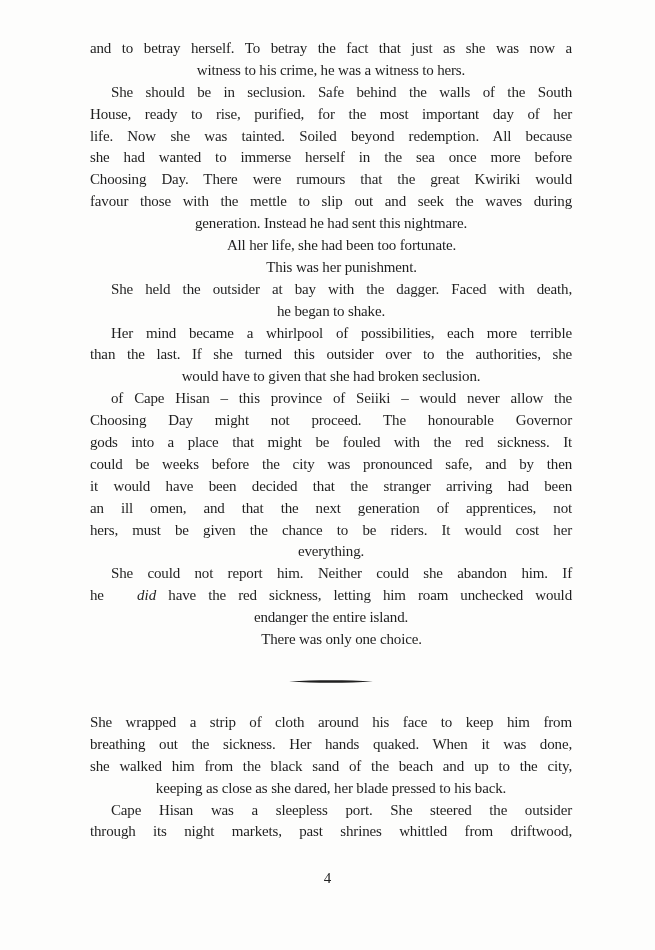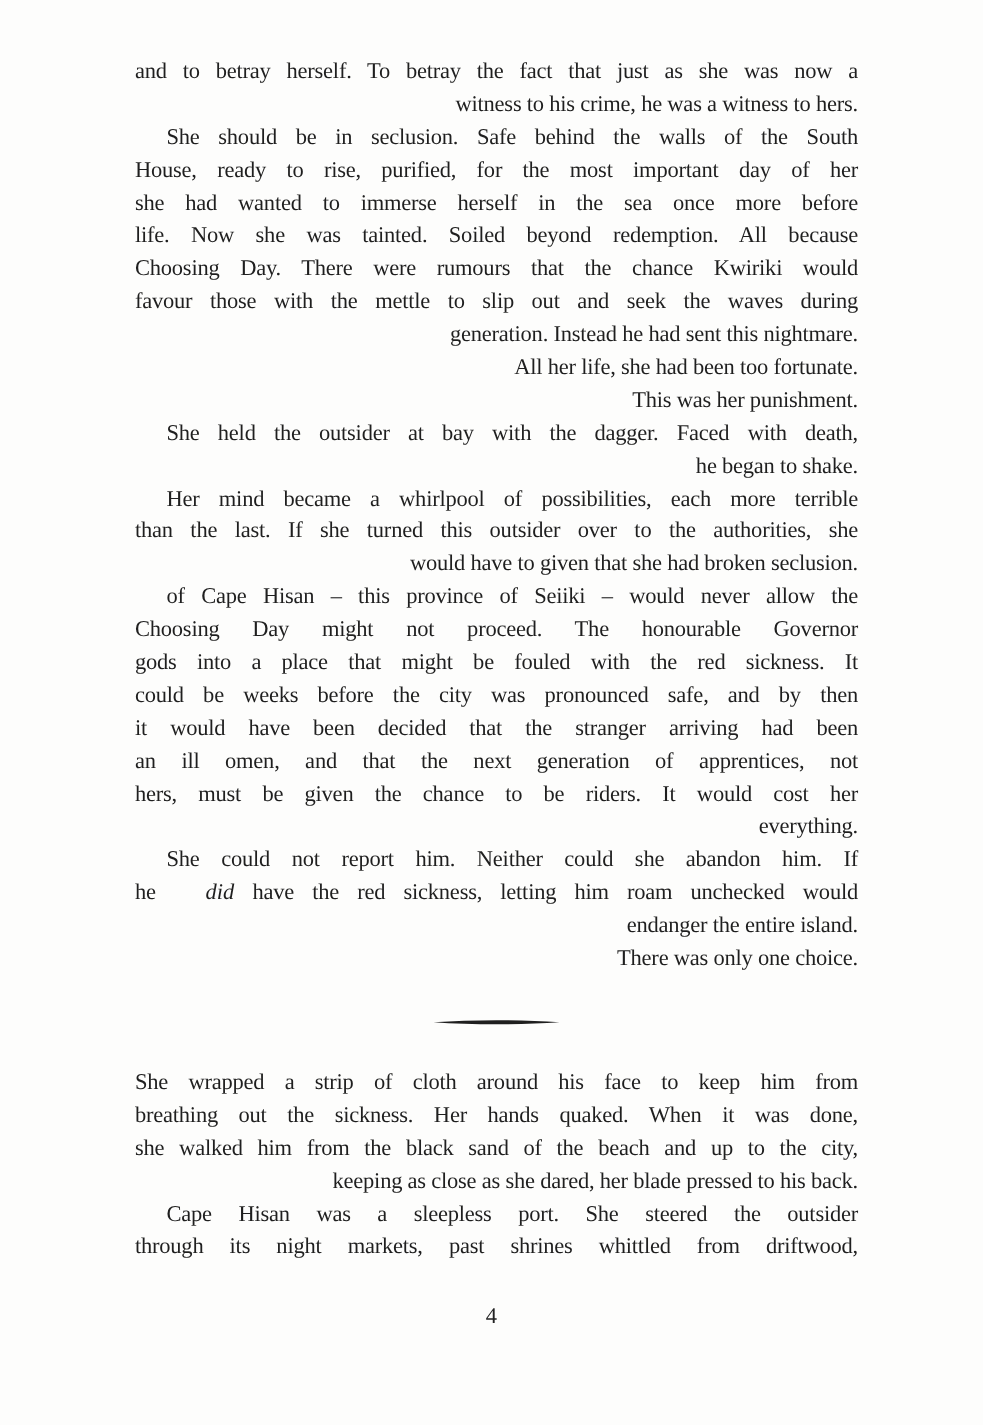--- a/index.html
+++ b/index.html
@@ -26,21 +26,21 @@
     width: 482px;
   }
   .para {
     margin: 0;
   }
   .line {
     font-size: 15px;
     line-height: 21.9px;
     height: 21.9px;
     letter-spacing: -0.15px;
-    text-align: right;
+    text-align: center;
     white-space: normal;
   }
   .line.just {
     text-align: justify;
     text-align-last: justify;
   }
   .para.indent .line:first-child {
     text-indent: 21px;
   }
   .line em {
@@ -69,23 +69,23 @@
 
 <div class="page">
   <div class="text-block" id="text-block">
       <div class="para">
         <div class="line just">and to betray herself. To betray the fact that just as she was now a</div>
         <div class="line">witness to his crime, he was a witness to hers.</div>
       </div>
       <div class="para indent">
         <div class="line just">She should be in seclusion. Safe behind the walls of the South</div>
         <div class="line just">House, ready to rise, purified, for the most important day of her</div>
+        <div class="line just">life. Now she was tainted. Soiled beyond redemption. All because</div>
         <div class="line just">she had wanted to immerse herself in the sea once more before</div>
-        <div class="line just">life. Now she was tainted. Soiled beyond redemption. All because</div>
-        <div class="line just">Choosing Day. There were rumours that the chance Kwiriki would</div>
+        <div class="line just">Choosing Day. There were rumours that the great Kwiriki would</div>
         <div class="line just">favour those with the mettle to slip out and seek the waves during</div>
         <div class="line">generation. Instead he had sent this nightmare.</div>
       </div>
       <div class="para indent">
         <div class="line">All her life, she had been too fortunate.</div>
       </div>
       <div class="para indent">
         <div class="line">This was her punishment.</div>
       </div>
       <div class="para indent">

